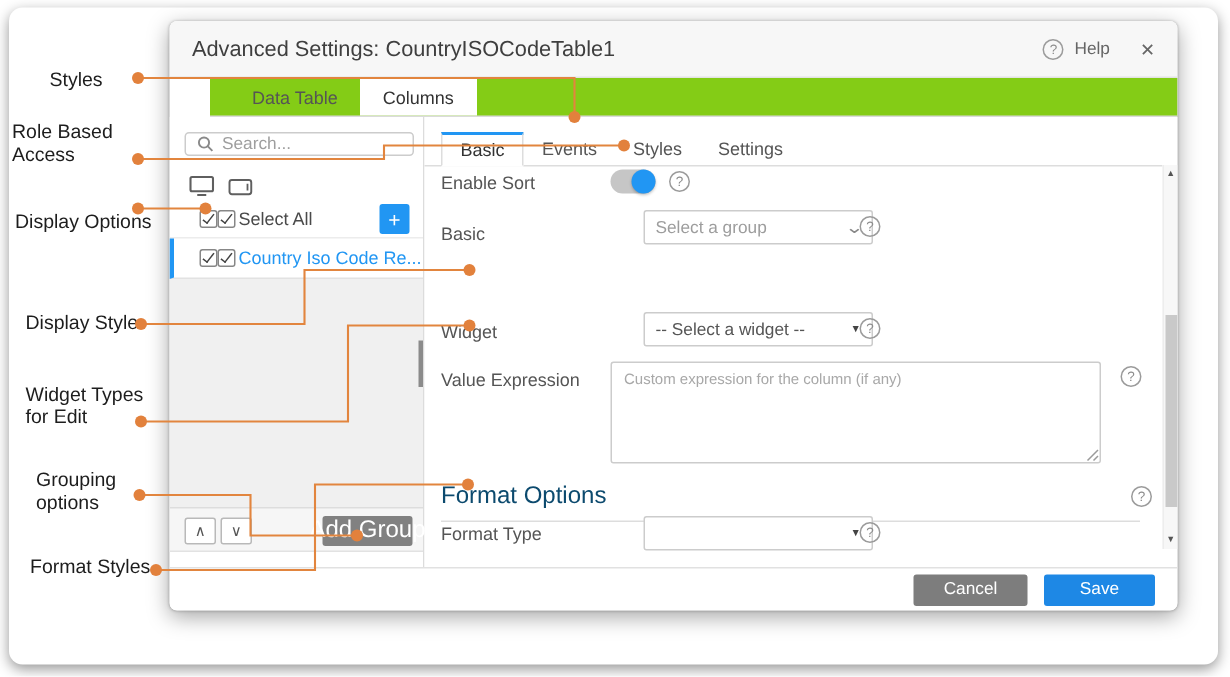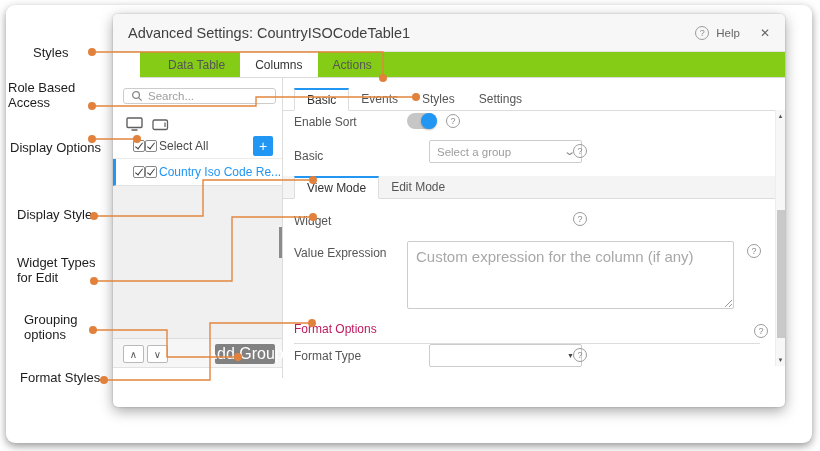--- a/index.html
+++ b/index.html
@@ -89,27 +89,27 @@
   .caret { color:#444; font-size:7px; margin-left:4px; }
   .group-select { left:124px; top:62px; width:153px; }
   .widget-select { left:124px; top:130px; width:153px; }
   .format-select { left:124px; top:266px; width:153px; }
 
   .mode-strip { position:absolute; left:0; top:98px; width:492px; height:23px; background:#f4f4f4;
                 border-bottom:1px solid #ddd; display:flex; padding-left:11px; }
 
   .ta-wrap { position:absolute; left:124px; top:163px; width:327px; height:68px; }
   .value-textarea { width:100%; height:100%; border:1px solid #ccc; border-radius:2px;
-                    font-size:15px; color:#444; padding:6px 8px; resize:none; outline:none;
+                    font-size:10px; color:#444; padding:6px 8px; resize:none; outline:none;
                     font-family:inherit; }
   .value-textarea::placeholder { color:#a8a8a8; }
   .grip { position:absolute; right:1px; bottom:1px; }
 
   .format-heading { position:absolute; left:11px; top:244px; width:466px; border-bottom:1px solid #ddd;
-                    padding-bottom:7px; font-size:12px; color:#be185d; }
+                    padding-bottom:7px; font-size:16px; color:#0c4a6e; }
 
   .hq { position:absolute; }
   .hq-sort { left:163px; top:36px; } .hq-group { left:290px; top:66px; }
   .hq-widget { left:290px; top:134px; } .hq-vexp { left:464px; top:166px; }
   .hq-fopt { left:471px; top:246px; } .hq-ftype { left:290px; top:270px; }
 
   .scrollbar { position:absolute; left:492px; top:32px; width:10px; height:256px; background:#f7f7f7;
                border-left:1px solid #ededed; }
   .sb-arrow { position:absolute; left:0; width:100%; text-align:center; font-size:6px; color:#555; }
   .sb-up { top:3px; } .sb-down { bottom:3px; }
@@ -143,21 +143,20 @@
     <span class="titlebar-right">
       <span class="help-q">?</span>
       <span class="help-label">Help</span>
       <span class="close">✕</span>
     </span>
   </div>
 
   <div class="tabstrip">
     <span class="tab">Data Table</span>
     <span class="tab active">Columns</span>
-    <span class="tab">Actions</span>
   </div>
 
   <div class="body-left">
     <div class="search-box">
       <svg width="12" height="12" viewBox="0 0 12 12">
         <circle cx="5" cy="5" r="3.4" fill="none" stroke="#8a8a8a" stroke-width="1.3"></circle>
         <path d="M7.6 7.6 L10.6 10.6" stroke="#8a8a8a" stroke-width="1.3"></path>
       </svg>
       <input class="search-input" placeholder="Search..." style="">
     </div>
@@ -219,26 +218,26 @@
     </div>
     <span class="help-q hq hq-sort">?</span>
 
     <span class="fld-label lbl-group">Basic</span>
     <div class="select group-select">
       <span class="sel-text ph">Select a group</span>
       <span class="chev">⌄</span>
     </div>
     <span class="help-q hq hq-group">?</span>
 
-    <div class="mode-strip">
-      <span class="stab active">View Mode</span>
-      <span class="stab">Edit Mode</span>
-    </div>
 
     <span class="fld-label lbl-widget">Widget</span>
+    <div class="select widget-select">
+      <span class="sel-text">-- Select a widget --</span>
+      <span class="caret">▼</span>
+    </div>
     <span class="help-q hq hq-widget">?</span>
 
     <span class="fld-label lbl-vexp">Value Expression</span>
     <div class="ta-wrap">
       <textarea class="value-textarea" placeholder="Custom expression for the column (if any)" style=""></textarea>
       <svg class="grip" width="9" height="9" viewBox="0 0 9 9">
         <path d="M8 1 L1 8 M8 5 L5 8" stroke="#9a9a9a" stroke-width="1"></path>
       </svg>
     </div>
     <span class="help-q hq hq-vexp">?</span>
@@ -253,20 +252,24 @@
     </div>
     <span class="help-q hq hq-ftype">?</span>
 
     <div class="scrollbar">
       <span class="sb-arrow sb-up">▲</span>
       <span class="sb-thumb"></span>
       <span class="sb-arrow sb-down">▼</span>
     </div>
   </div>
 
+  <div class="footer">
+    <span class="btn btn-cancel">Cancel</span>
+    <span class="btn btn-save">Save</span>
+  </div>
 </div>
 
 <div class="ann ann-styles">Styles</div>
 <div class="ann ann-rba">Role Based Access</div>
 <div class="ann ann-dopt">Display Options</div>
 <div class="ann ann-dstyle">Display Style</div>
 <div class="ann ann-wt">Widget Types for Edit</div>
 <div class="ann ann-go">Grouping options</div>
 <div class="ann ann-fs">Format Styles</div>
 

